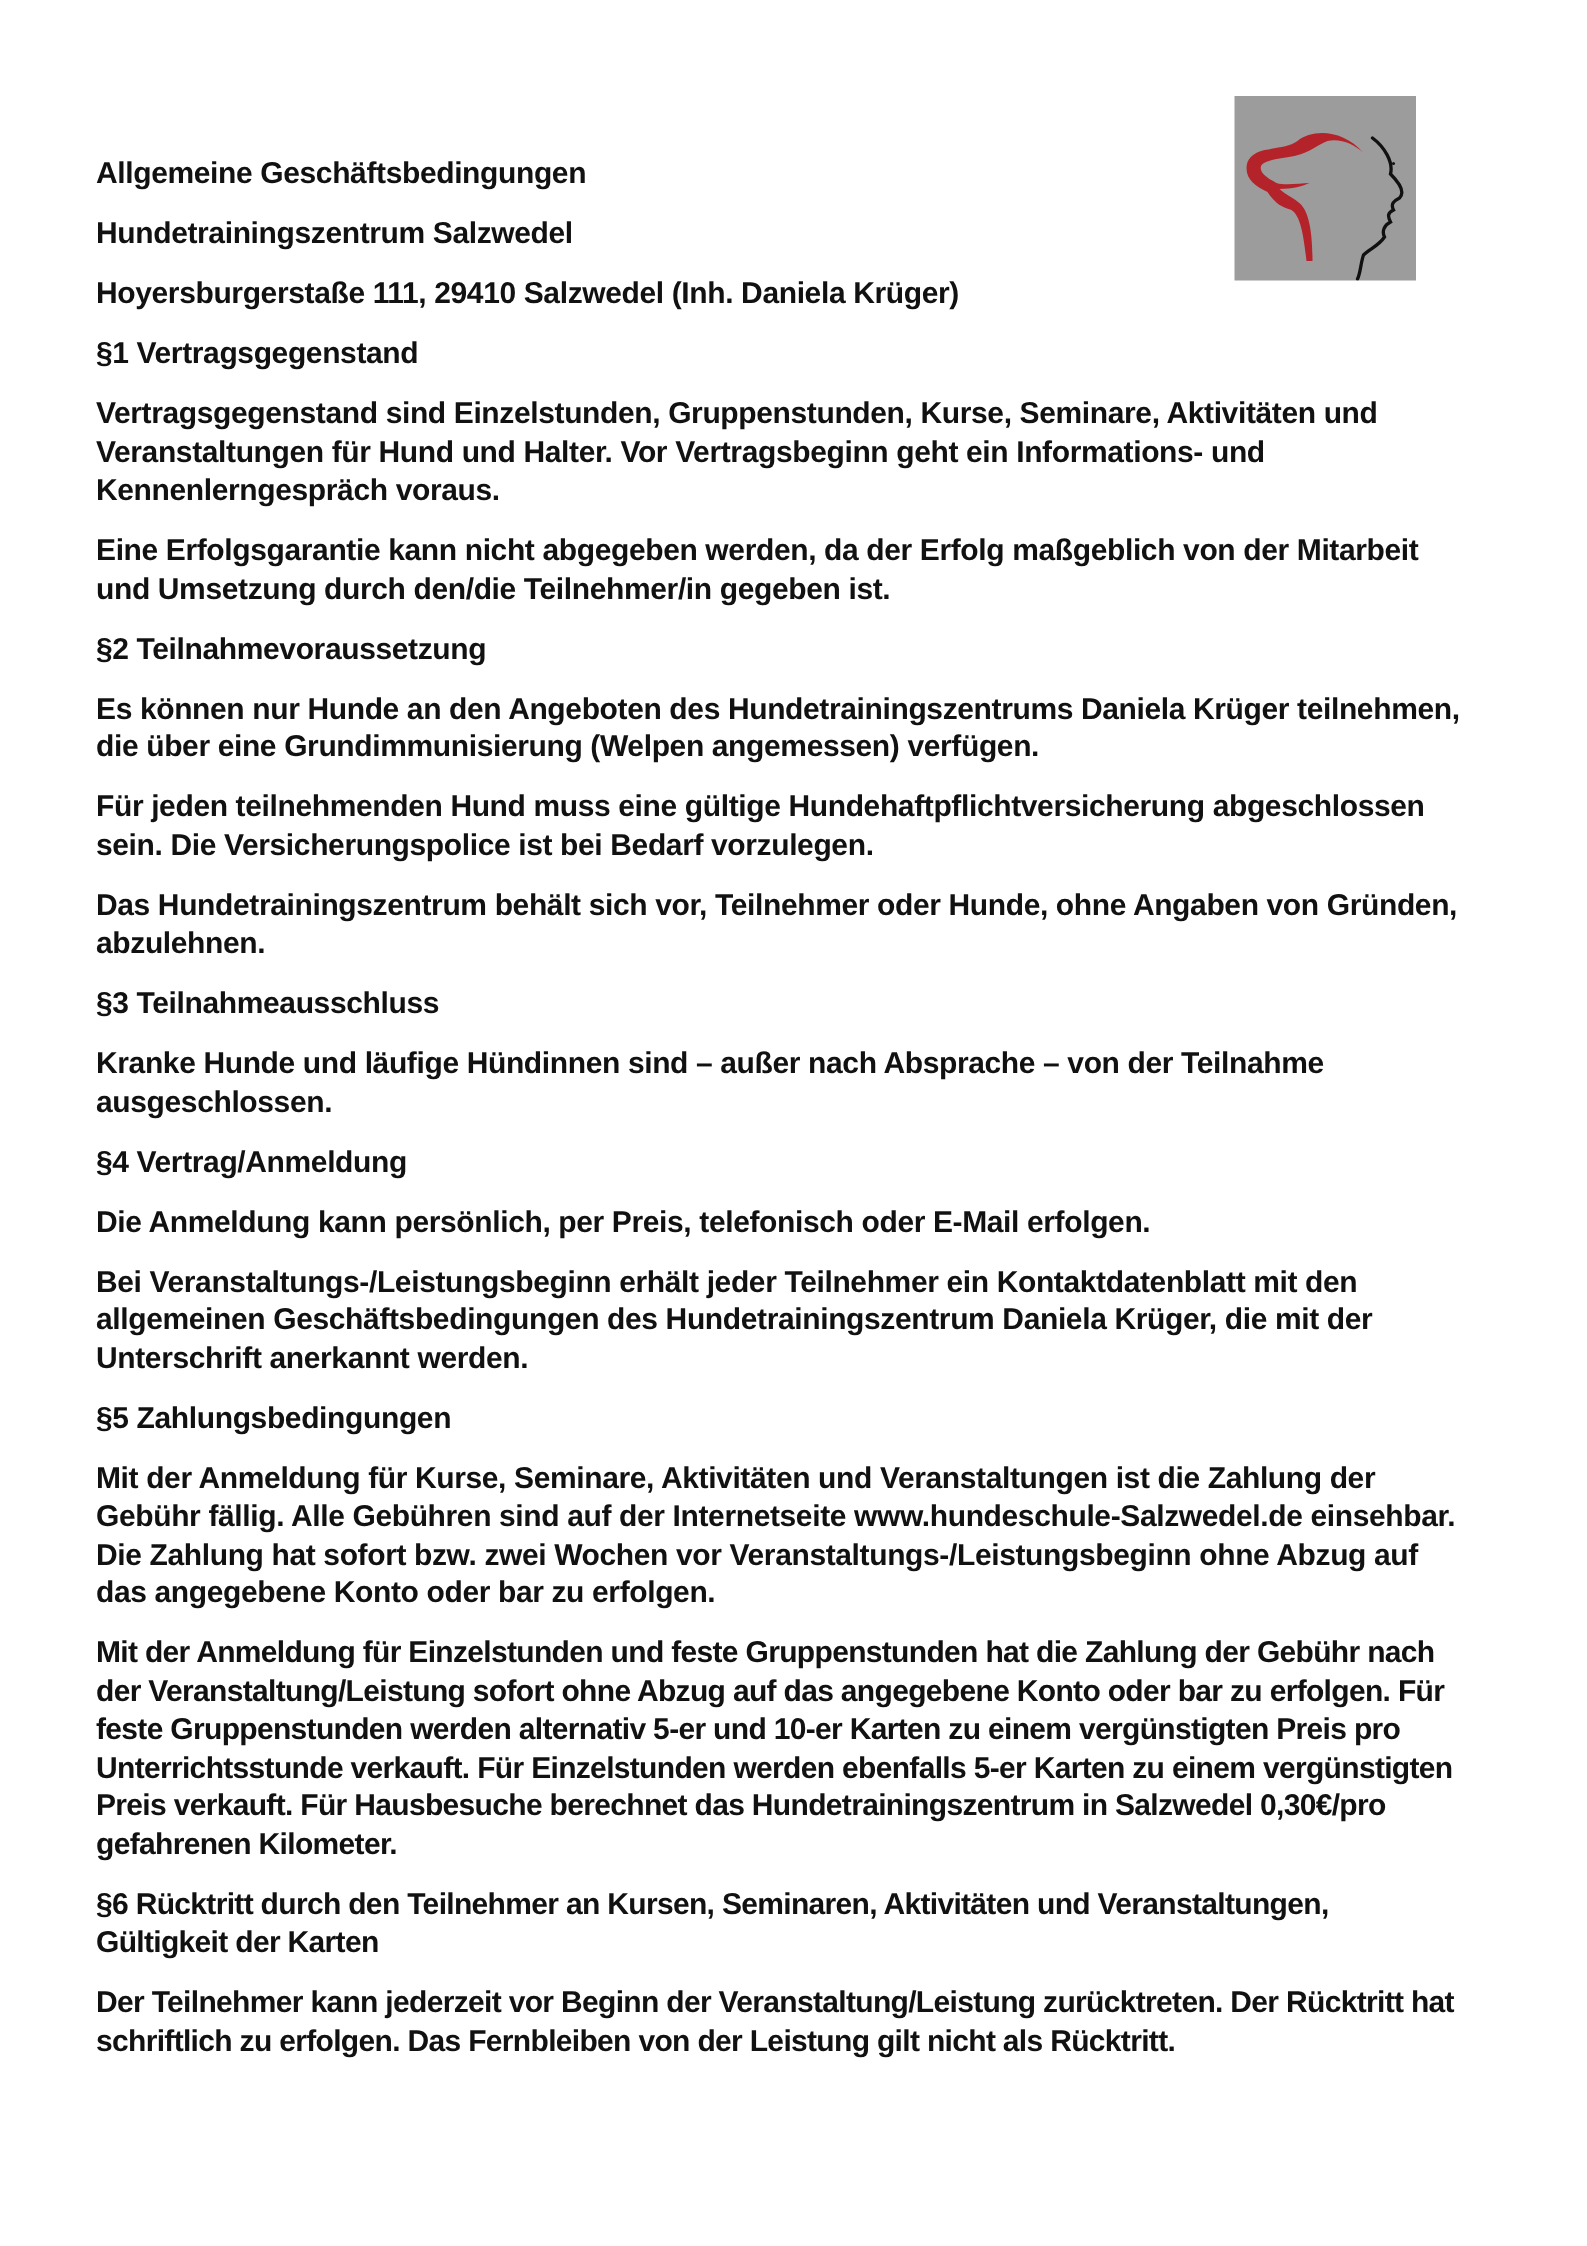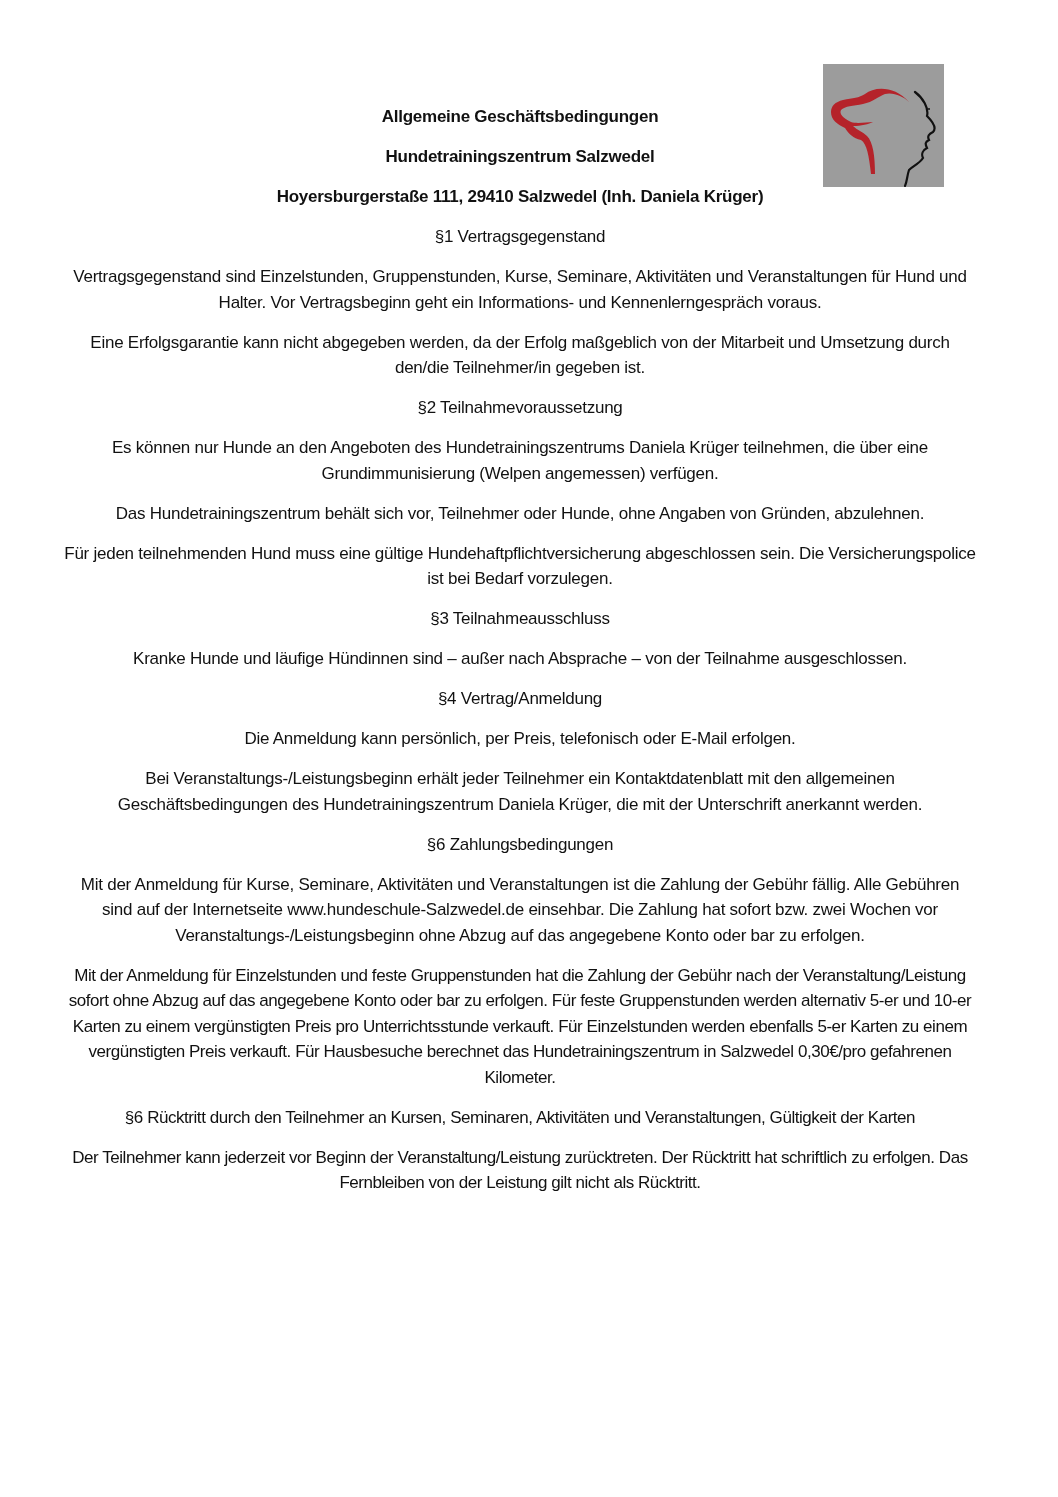--- a/index.html
+++ b/index.html
@@ -29,27 +29,27 @@
       width: 121px;
       height: 123px;
       background: #9c9c9c;
     }
     .logo svg { width: 100%; height: 100%; display: block; }
     .content {
       position: absolute;
       left: 64px;
       top: 104px;
       width: 912px;
-      font-size: 17px;
+      font-size: 20px;
       line-height: 25.5px;
       letter-spacing: -0.25px;
-      text-align: center;
     }
     .content p {
       margin: 0 0 14.5px 0;
+      font-weight: bold;
     }
     .content p.bold {
       font-weight: bold;
       margin-bottom: 14.5px;
     }
     .content p.section {
       margin-bottom: 14.5px;
     }
     .tight { letter-spacing: -0.45px; }
   </style>
@@ -72,30 +72,30 @@
     <p class="bold">Allgemeine Geschäftsbedingungen</p>
     <p class="bold">Hundetrainingszentrum Salzwedel</p>
     <p class="bold">Hoyersburgerstaße 111, 29410  Salzwedel (Inh. Daniela Krüger)</p>
 
     <p class="section">§1 Vertragsgegenstand</p>
     <p>Vertragsgegenstand sind Einzelstunden, Gruppenstunden, Kurse, Seminare, Aktivitäten und Veranstaltungen für Hund und Halter. Vor Vertragsbeginn geht ein Informations- und Kennenlerngespräch voraus.</p>
     <p>Eine Erfolgsgarantie kann nicht abgegeben werden, da der Erfolg maßgeblich von der Mitarbeit und Umsetzung durch den/die Teilnehmer/in gegeben ist.</p>
 
     <p class="section">§2 Teilnahmevoraussetzung</p>
     <p>Es können nur Hunde an den Angeboten des Hundetrainingszentrums Daniela Krüger teilnehmen, die über eine Grundimmunisierung (Welpen angemessen) verfügen.</p>
+    <p>Für jeden teilnehmenden Hund muss eine gültige Hundehaftpflichtversicherung abgeschlossen sein. Die Versicherungspolice ist bei Bedarf vorzulegen.</p>
     <p>Das Hundetrainingszentrum behält sich vor, Teilnehmer oder Hunde, ohne Angaben von Gründen, abzulehnen.</p>
-    <p>Für jeden teilnehmenden Hund muss eine gültige Hundehaftpflichtversicherung abgeschlossen sein. Die Versicherungspolice ist bei Bedarf vorzulegen.</p>
 
     <p class="section">§3 Teilnahmeausschluss</p>
     <p>Kranke Hunde und läufige Hündinnen sind – außer nach Absprache – von der Teilnahme ausgeschlossen.</p>
 
     <p class="section">§4 Vertrag/Anmeldung</p>
     <p>Die Anmeldung kann persönlich, per Preis, telefonisch oder E-Mail erfolgen.</p>
     <p>Bei Veranstaltungs-/Leistungsbeginn erhält jeder Teilnehmer ein Kontaktdatenblatt mit den allgemeinen Geschäftsbedingungen des Hundetrainingszentrum Daniela Krüger, die mit der Unterschrift anerkannt werden.</p>
 
-    <p class="section">§6 Zahlungsbedingungen</p>
+    <p class="section">§5 Zahlungsbedingungen</p>
     <p>Mit der Anmeldung für Kurse, Seminare, Aktivitäten und Veranstaltungen ist die Zahlung der Gebühr fällig. Alle Gebühren sind auf der Internetseite www.hundeschule-Salzwedel.de einsehbar. Die Zahlung hat sofort bzw.  zwei Wochen vor Veranstaltungs-/Leistungsbeginn ohne Abzug auf das angegebene Konto oder bar zu erfolgen.</p>
     <p class="tight">Mit der Anmeldung für Einzelstunden und feste Gruppenstunden hat die Zahlung der Gebühr nach der Veranstaltung/Leistung sofort ohne Abzug auf das angegebene Konto oder bar zu erfolgen. Für feste Gruppenstunden werden alternativ 5-er und 10-er Karten zu einem vergünstigten Preis pro Unterrichtsstunde verkauft. Für Einzelstunden werden ebenfalls 5-er Karten zu einem vergünstigten Preis verkauft. Für Hausbesuche berechnet das Hundetrainingszentrum in Salzwedel  0,30€/pro gefahrenen Kilometer.</p>
 
     <p class="section tight">§6 Rücktritt durch den Teilnehmer an Kursen, Seminaren, Aktivitäten und Veranstaltungen, Gültigkeit der Karten</p>
     <p class="tight">Der Teilnehmer kann jederzeit vor Beginn der Veranstaltung/Leistung zurücktreten. Der Rücktritt hat schriftlich zu erfolgen. Das Fernbleiben von der Leistung gilt nicht als Rücktritt.</p>
   </div>
 </div>
 
 </body></html>

